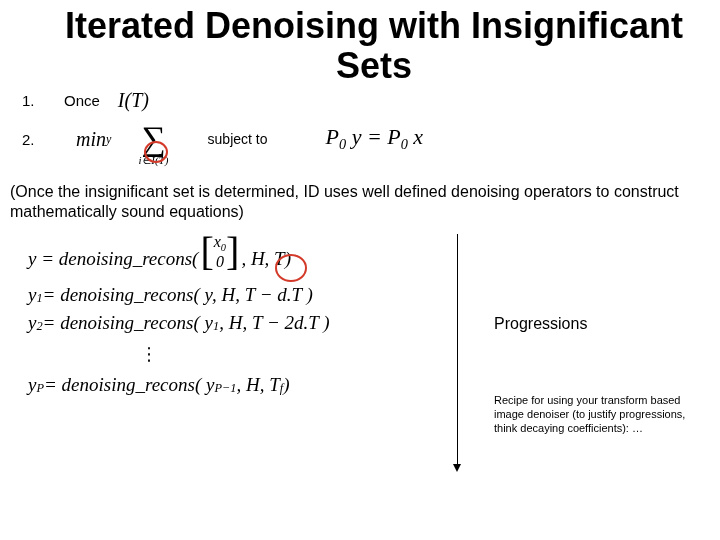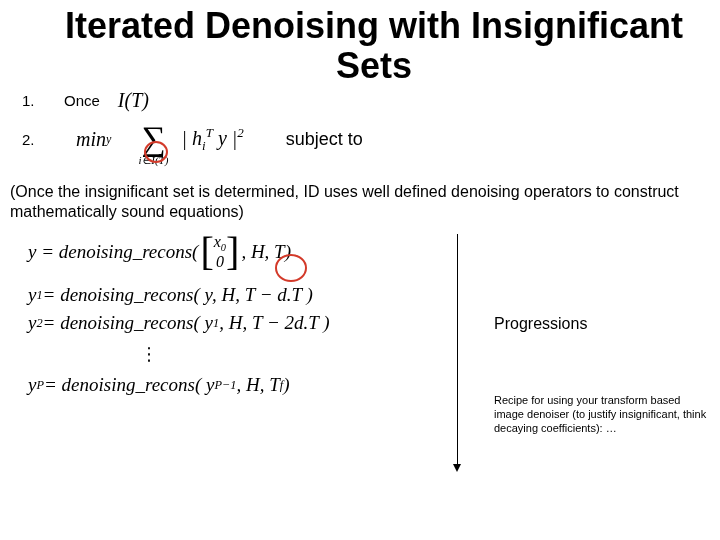--- a/index.html
+++ b/index.html
@@ -60,36 +60,36 @@
     font-style: italic;
     font-size: 11px;
     white-space: nowrap;
   }
   .circle {
     position: absolute;
     border: 2px solid #d33a2a;
     border-radius: 50%;
   }
   .circ1 { width: 24px; height: 22px; left: 144px; top: 141px; }
-  .subj { font-size: 18px; margin-left: 12px; }
+  .subj { font-size: 14px; margin-left: 12px; }
   .constraint { font-family: "Times New Roman", serif; font-style: italic; font-size: 22px; margin-left: 28px; }
   .sub { font-size: 0.65em; vertical-align: sub; }
   .sup { font-size: 0.65em; vertical-align: super; }
   .para {
     font-size: 16px;
     padding: 22px 18px 6px 10px;
     line-height: 1.25;
   }
   .eqline {
     font-family: "Times New Roman", serif;
     font-style: italic;
     font-size: 19px;
     padding: 3px 0 3px 28px;
     display: flex;
-    align-items: center;
+    align-items: flex-end;
     position: relative;
   }
   .bracket {
     display: inline-flex;
     align-items: center;
     margin: 0 2px;
   }
   .bcol {
     display: inline-flex;
     flex-direction: column;
@@ -164,24 +164,24 @@
 <div class="row2">
   <span class="num">2.</span>
   <span class="minblock">
     <span class="formula">min</span>
     <span class="miny">y</span>
   </span>
   <span class="sumwrap">
     <span class="sigma">∑</span>
     <span class="sumidx">i∈I(T)</span>
   </span>
-  <span class="formula" style="margin-left:-14px;">
-    <span>| h</span><span class="sub">i</span><span class="sup">T</span><span> y |</span><span class="sup">2</span>
-  </span>
   <span class="subj">subject to</span>
+  <span class="constraint">
+    <span>P</span><span class="sub">0</span><span> y = P</span><span class="sub">0</span><span> x</span>
+  </span>
 </div>
 
 <div class="circle circ1"></div>
 
 <p class="para">(Once the insignificant set is determined, ID uses well defined denoising operators to construct mathematically sound equations)</p>
 
 <div class="eqline" style="padding-top:6px;">
   <span>y = denoising_recons(</span>
   <span class="bracket">
     <span class="lbrack">[</span>
@@ -221,13 +221,13 @@
   </div>
 </div>
 
 <div class="arrowwrap">
   <div class="arrowline"></div>
   <div class="arrowhead"></div>
 </div>
 
 <div class="prog-label">Progressions</div>
 
-<div class="recipe">Recipe for using your transform based image denoiser (to justify insignificant, think decaying coefficients): …</div>
+<div class="recipe">Recipe for using your transform based image denoiser (to justify progressions, think decaying coefficients): …</div>
 
 </body></html>

